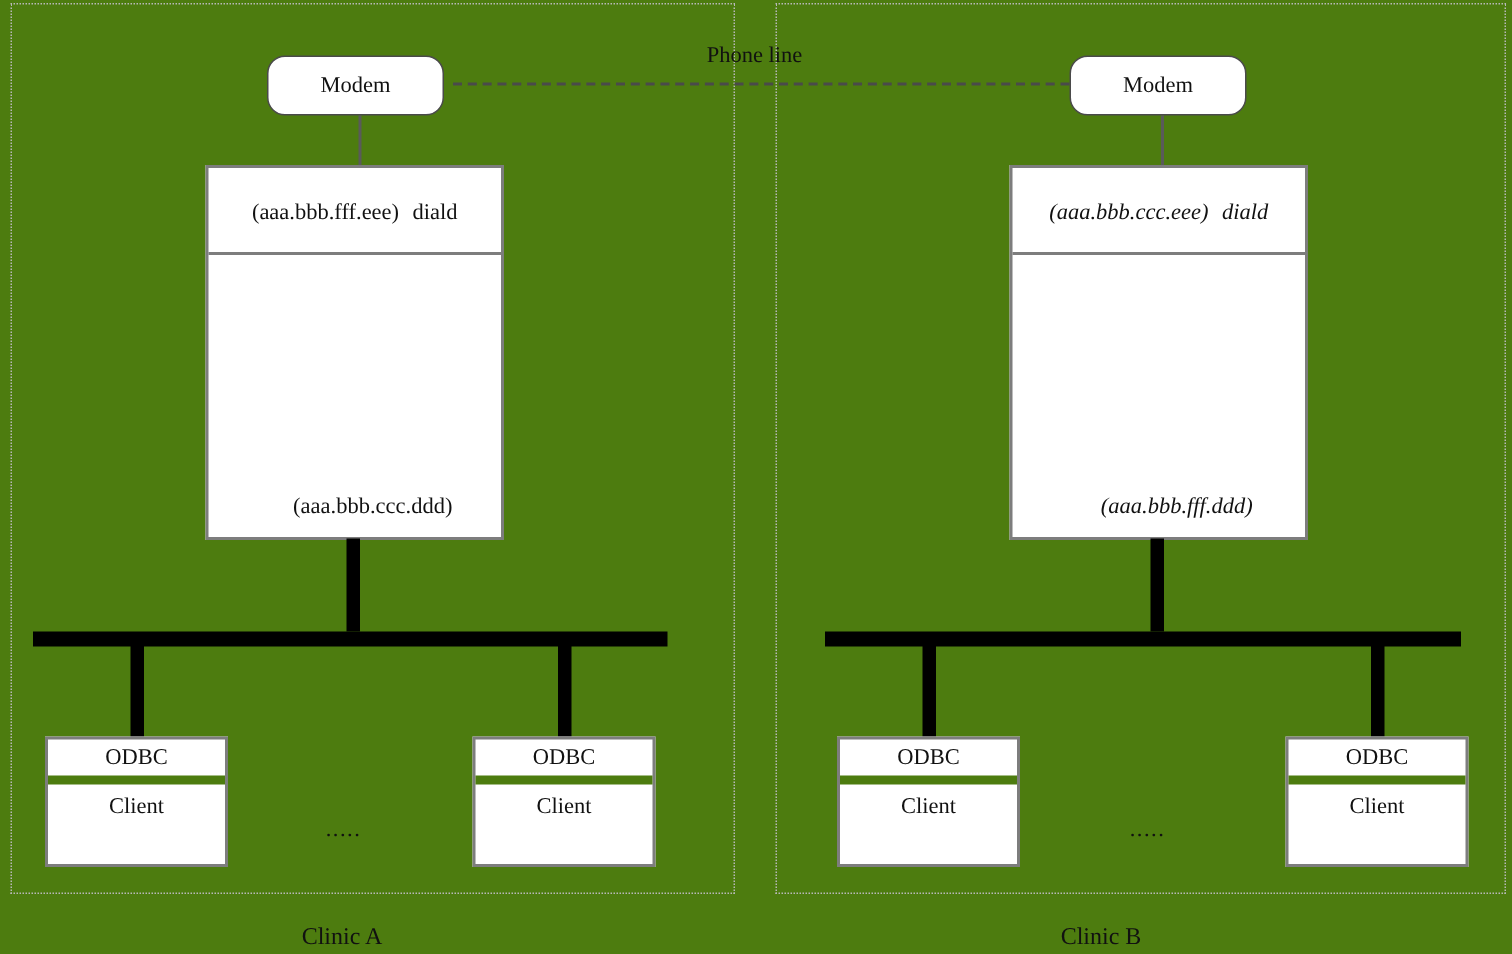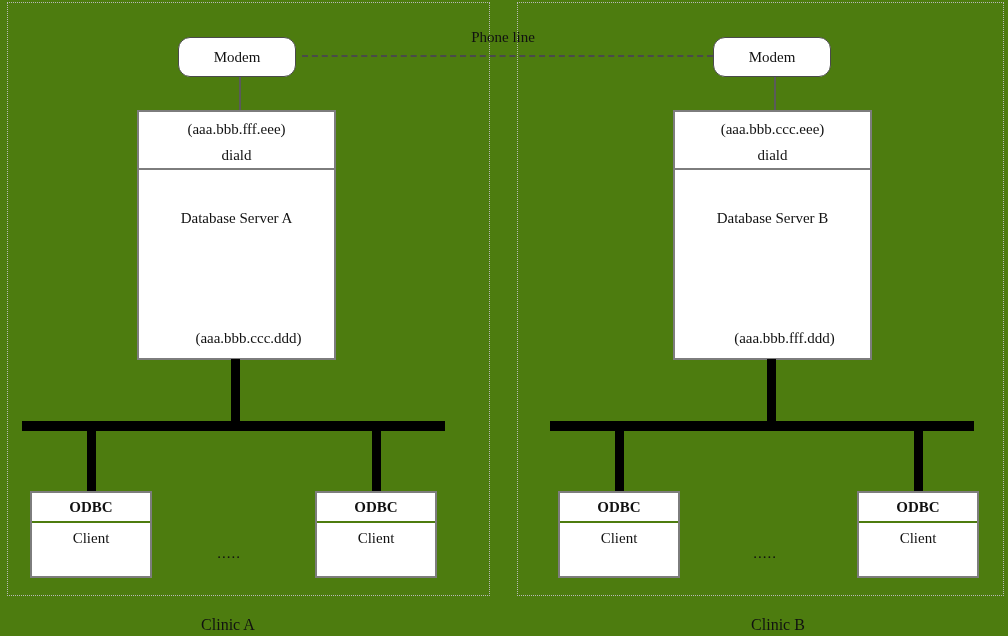--- a/index.html
+++ b/index.html
@@ -54,25 +54,25 @@
   .conn-modem-b { left: 774px; }
 
   .server {
     position: absolute;
     top: 110px; width: 199px; height: 250px;
     border: 2px solid #7d7d7d;
     background: #ffffff;
     font-size: 15px;
   }
   .server-a { left: 137px; }
-  .server-b { left: 673px; }
+  .server-b { left: 673px; font-style: italic; }
   .server-head {
     height: 58px;
     border-bottom: 2px solid #7d7d7d;
-    display: flex; flex-direction: column;
+    display: flex; flex-direction: row;
     align-items: center; justify-content: center;
     gap: 9px; padding-top: 4px;
   }
   .server-body { position: relative; height: 186px; }
   .server-name { text-align: center; padding-top: 40px; }
   .server-lan  { position: absolute; bottom: 9px; left: 12px; width: 100%; text-align: center; }
 
   .thick-conn {
     position: absolute;
     width: 9px; background: #000000;
@@ -99,22 +99,22 @@
     border: 2px solid #7d7d7d;
     background: #ffffff;
     font-size: 15px;
   }
   .client-a1 { left: 30px; }
   .client-a2 { left: 315px; }
   .client-b1 { left: 558px; }
   .client-b2 { left: 857px; }
   .client-head {
     height: 30px;
-    border-bottom: 2px solid #4d7c0f;
-    display: flex; align-items: center; justify-content: center; font-weight: bold;
+    border-bottom: 6px solid #4d7c0f;
+    display: flex; align-items: center; justify-content: center;
   }
   .client-body {
     height: 41px;
     display: flex; align-items: flex-start; justify-content: center;
     padding-top: 7px;
   }
 
   .dots {
     position: absolute;
     top: 545px; width: 64px;
@@ -125,21 +125,21 @@
   .dots-a { left: 197px; }
   .dots-b { left: 733px; }
 
   .clinic-label {
     position: absolute;
     top: 616px; width: 140px;
     text-align: center;
     font-size: 16px;
   }
   .clinic-label-a { left: 158px; }
-  .clinic-label-b { left: 708px; }
+  .clinic-label-b { left: 664px; }
 </style>
 </head>
 <body>
 
 <div class="canvas">
 
   <div class="panel panel-a"></div>
   <div class="panel panel-b"></div>
 
   <div class="phone-label">Phone line</div>
@@ -149,21 +149,20 @@
     <span>Modem</span>
   </div>
   <div class="thin-conn conn-modem-a"></div>
 
   <div class="server server-a">
     <div class="server-head">
       <div>(aaa.bbb.fff.eee)</div>
       <div>diald</div>
     </div>
     <div class="server-body">
-      <div class="server-name">Database Server A</div>
       <div class="server-lan">(aaa.bbb.ccc.ddd)</div>
     </div>
   </div>
 
   <div class="thick-conn conn-server conn-server-a"></div>
   <div class="bus bus-a"></div>
   <div class="thick-conn conn-client conn-client-a1"></div>
   <div class="thick-conn conn-client conn-client-a2"></div>
 
   <div class="client client-a1">
@@ -182,21 +181,20 @@
     <span>Modem</span>
   </div>
   <div class="thin-conn conn-modem-b"></div>
 
   <div class="server server-b">
     <div class="server-head">
       <div>(aaa.bbb.ccc.eee)</div>
       <div>diald</div>
     </div>
     <div class="server-body">
-      <div class="server-name">Database Server B</div>
       <div class="server-lan">(aaa.bbb.fff.ddd)</div>
     </div>
   </div>
 
   <div class="thick-conn conn-server conn-server-b"></div>
   <div class="bus bus-b"></div>
   <div class="thick-conn conn-client conn-client-b1"></div>
   <div class="thick-conn conn-client conn-client-b2"></div>
 
   <div class="client client-b1">

